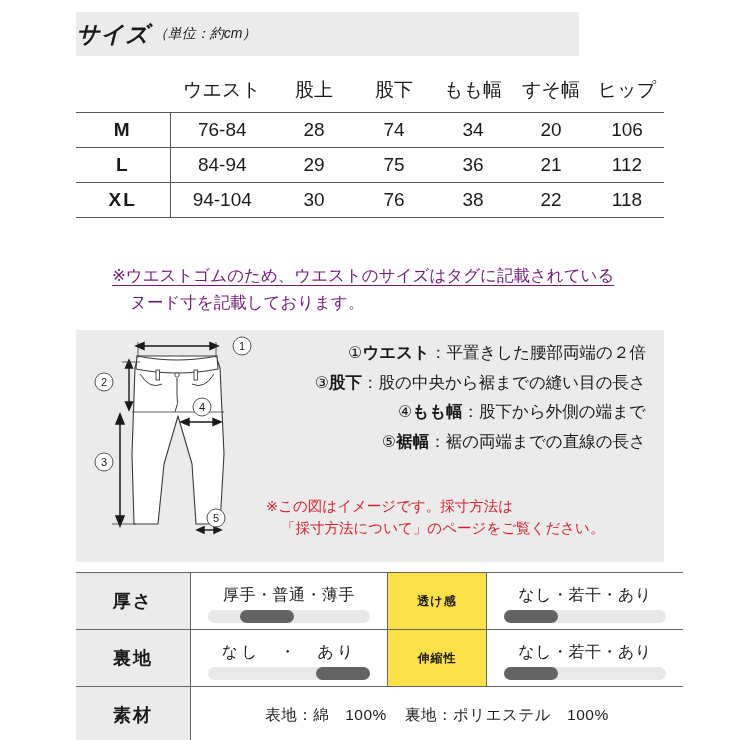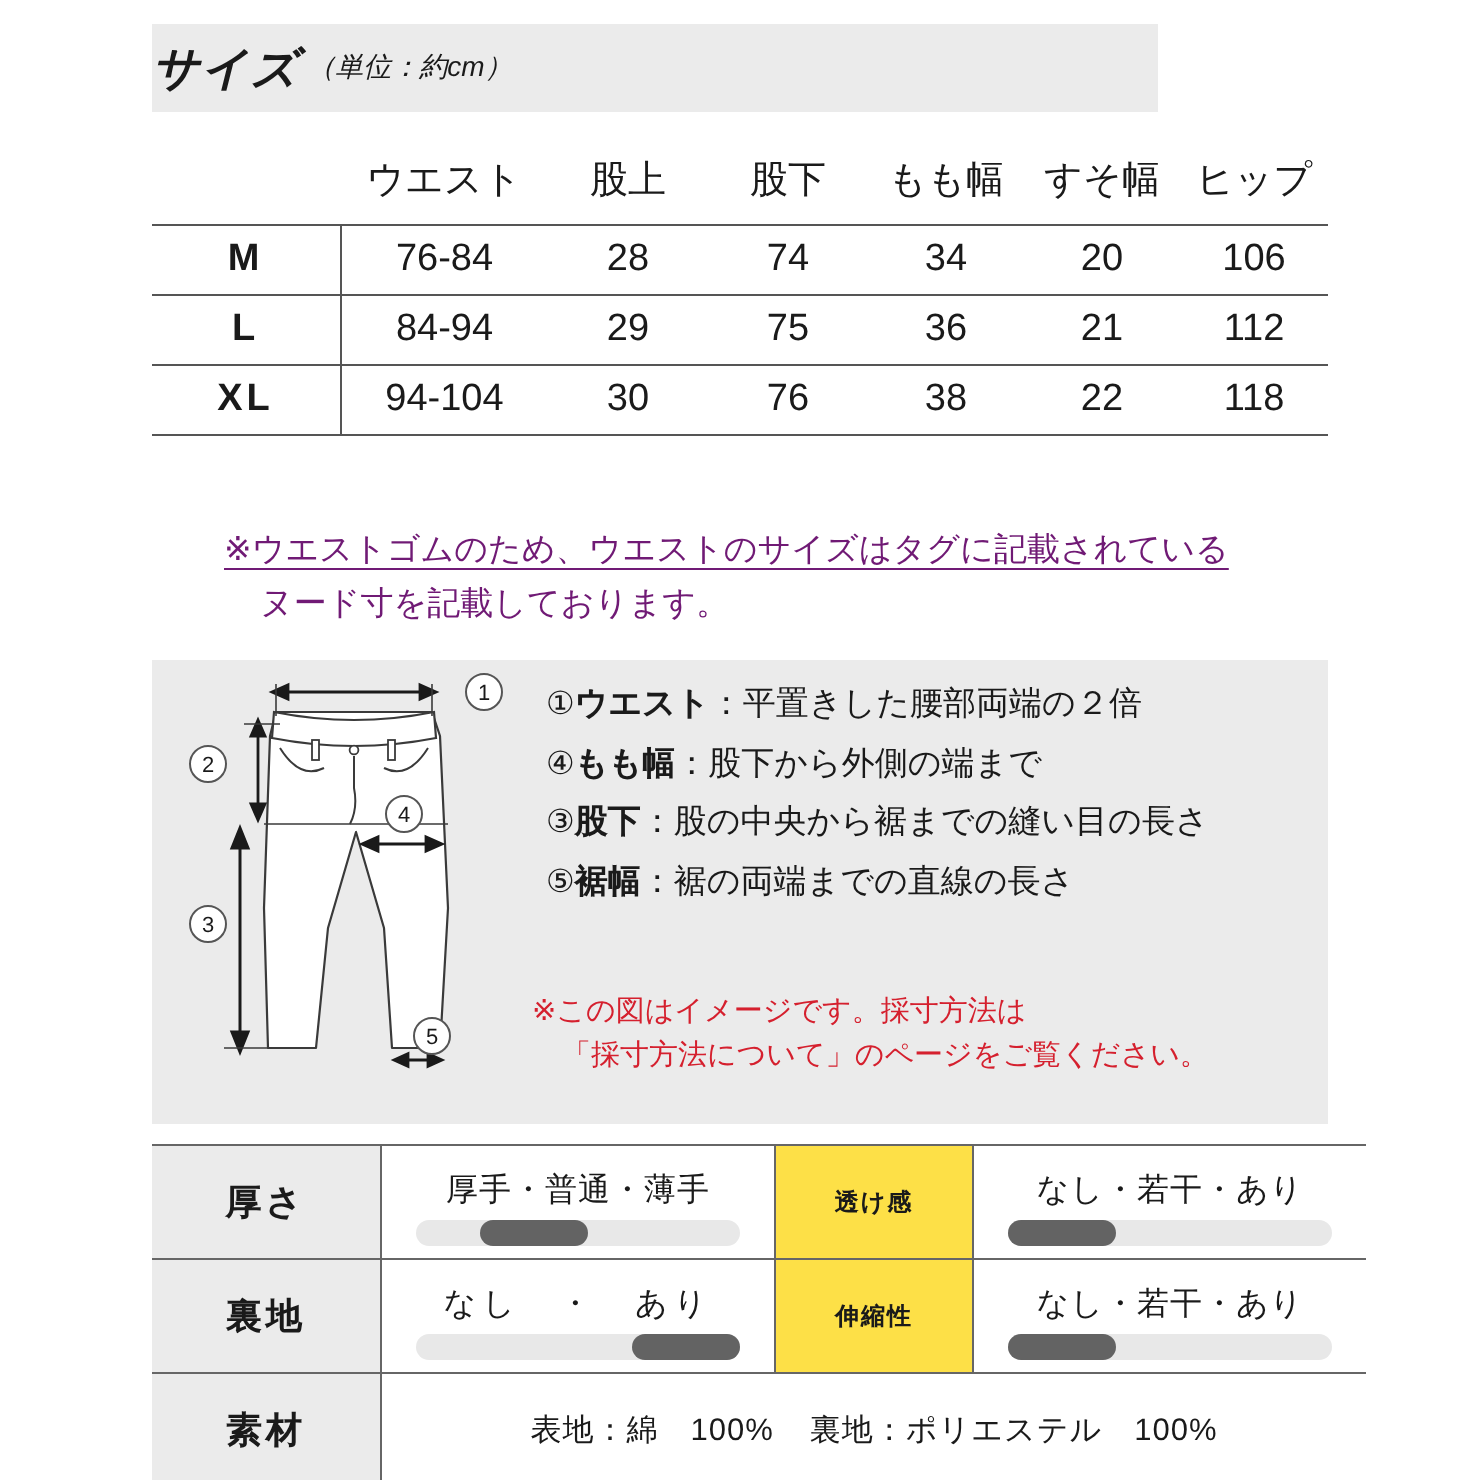--- a/index.html
+++ b/index.html
@@ -112,23 +112,24 @@
     height: 232px;
     background: #ebebeb;
   }
   #pants-figure {
     position: absolute;
     left: 16px;
     top: 4px;
   }
   #measure-list {
     position: absolute;
-    left: 197px;
+    left: 178px;
     top: 8px;
     width: 392px;
+    text-align: right;
   }
   .measure-row {
     font-size: 16.5px;
     line-height: 28.5px;
     white-space: nowrap;
   }
   .measure-row .mnum {
     font-size: 16px;
   }
   .measure-row .mname {
@@ -359,24 +360,24 @@
       <text x="110" y="77">4</text>
       <text x="124" y="188">5</text>
     </g>
   </svg>
 
   <div id="measure-list">
     <div class="measure-row">
       <span class="mnum">①</span><span class="mname">ウエスト</span><span>：</span><span>平置きした腰部両端の２倍</span>
     </div>
     <div class="measure-row">
-      <span class="mnum">④</span><span class="mname">もも幅</span><span>：</span><span>股下から外側の端まで</span>
+      <span class="mnum">③</span><span class="mname">股下</span><span>：</span><span>股の中央から裾までの縫い目の長さ</span>
     </div>
     <div class="measure-row">
-      <span class="mnum">③</span><span class="mname">股下</span><span>：</span><span>股の中央から裾までの縫い目の長さ</span>
+      <span class="mnum">④</span><span class="mname">もも幅</span><span>：</span><span>股下から外側の端まで</span>
     </div>
     <div class="measure-row">
       <span class="mnum">⑤</span><span class="mname">裾幅</span><span>：</span><span>裾の両端までの直線の長さ</span>
     </div>
   </div>
 
   <div id="figure-note">
     <span>※この図はイメージです。採寸方法は</span>
     <span class="fnote2">「採寸方法について」のページをご覧ください。</span>
   </div>

